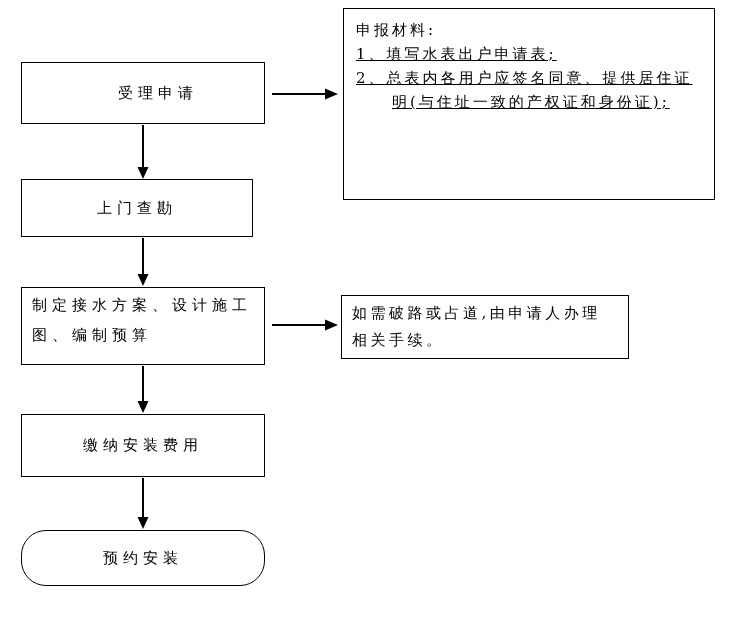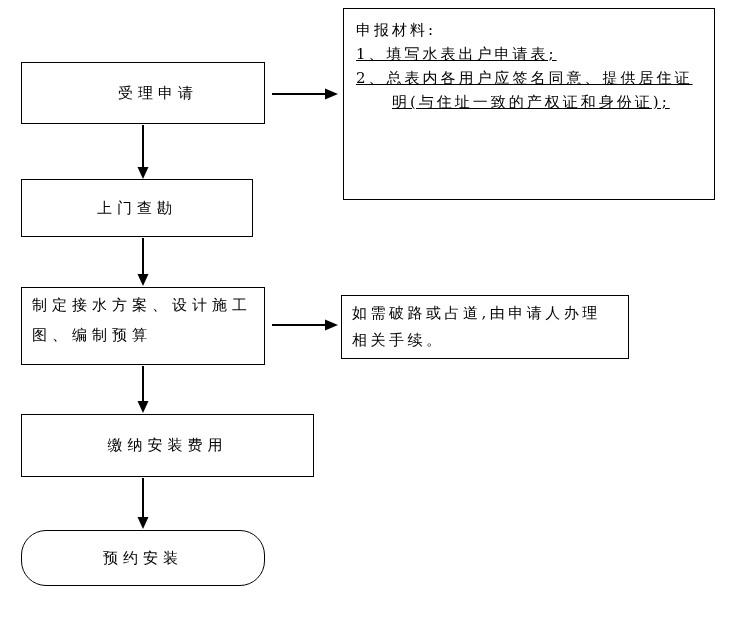--- a/index.html
+++ b/index.html
@@ -62,21 +62,21 @@
     width: 288px; height: 64px;
     padding: 0 10px;
     line-height: 27px;
     letter-spacing: 3.5px;
     display: flex;
     align-items: center;
   }
   #step-accept  { left: 21px; top: 62px;  width: 244px; height: 62px; padding-left: 30px; }
   #step-survey  { left: 21px; top: 179px; width: 232px; height: 58px; }
   #step-plan    { left: 21px; top: 287px; width: 244px; height: 78px; }
-  #step-pay     { left: 21px; top: 414px; width: 293px; height: 63px; }
+  #step-pay     { left: 21px; top: 414px; width: 244px; height: 63px; }
   #step-book    { left: 21px; top: 530px; width: 244px; height: 56px; border-radius: 25px; }
 </style>
 </head>
 <body>
 
 <div id="canvas">
 
   <svg id="arrow-layer" viewBox="0 0 732 624" xmlns="http://www.w3.org/2000/svg">
 
     <g>

